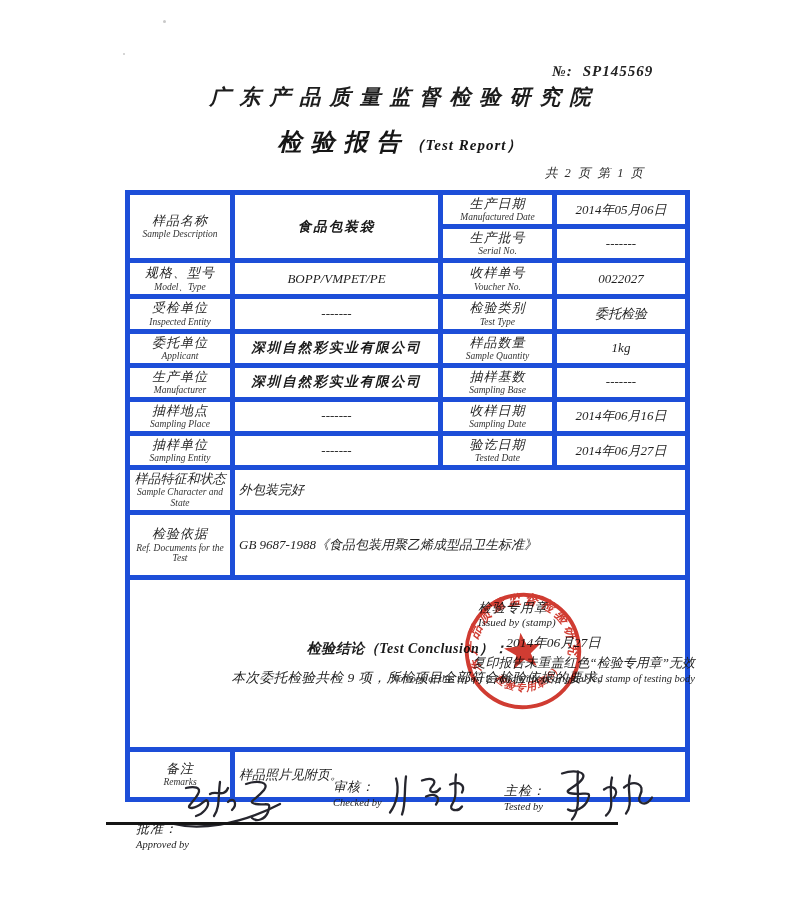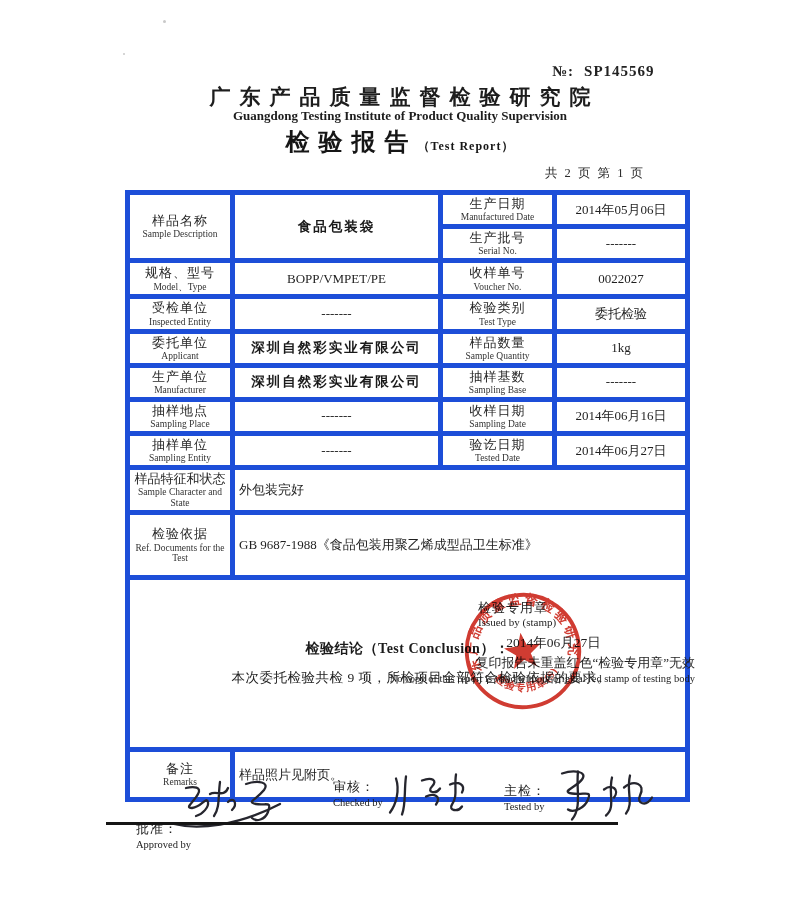--- a/index.html
+++ b/index.html
@@ -2,32 +2,32 @@
 <html style="--red: #cc2b20;"><head>
 <meta charset="utf-8">
 <style>
   html,body{margin:0;padding:0;}
   body{
     width:800px;height:923px;background:#ffffff;
     font-family:"Liberation Serif","DejaVu Serif",serif;
     color:#222;
     position:relative;overflow:hidden;
   }
-  .page{position:absolute;left:0;top:0;width:688px;height:923px;}
+  .page{position:absolute;left:0;top:0;width:688px;height:923px;font-style:italic;}
 
   
   .report-no{position:absolute;left:552px;top:63px;font-size:15px;font-weight:bold;letter-spacing:1px;white-space:nowrap;}
   .report-no .no-label{margin-right:10px;}
   .institute-zh{position:absolute;left:0;top:83px;width:800px;text-align:center;
     font-size:21px;font-weight:bold;letter-spacing:9px;text-indent:9px;color:#1d1d1d;}
   .institute-en{position:absolute;left:0;top:108px;width:800px;text-align:center;
     font-size:13px;font-weight:bold;color:#1d1d1d;}
   .report-title{position:absolute;left:0;top:126px;width:800px;text-align:center;white-space:nowrap;color:#161616;}
   .report-title .t-zh{font-size:24px;font-weight:bold;letter-spacing:9px;}
-  .report-title .t-en{font-size:12px;font-weight:bold;letter-spacing:1px;}
+  .report-title .t-en{font-size:15px;font-weight:bold;letter-spacing:1px;}
   .pagination{position:absolute;left:530px;top:165px;width:130px;text-align:center;
     font-size:12.5px;letter-spacing:2px;color:#2a2a2a;white-space:nowrap;}
 
   
   table.info{position:absolute;left:125px;top:190px;width:560px;border-collapse:collapse;
     table-layout:fixed;border:2px solid #3f3f3f;}
   table.info td{border:5px solid #1d4ed8;text-align:center;vertical-align:middle;
     padding:1px 3px;overflow:hidden;}
   .lab .zh{font-size:13px;color:#262626;letter-spacing:1px;line-height:1.25;}
   .lab .en{font-size:9.5px;color:#333;line-height:1.15;}
@@ -70,21 +70,20 @@
 </style>
 </head>
 <body>
 
 <div class="page">
 
   <div class="report-no">
     <span class="no-label">№:</span><span>SP145569</span>
   </div>
   <div class="institute-zh">广东产品质量监督检验研究院</div>
-  <div class="institute-en">Guangdong Testing Institute of Product Quality Supervision</div>
   <div class="report-title">
     <span class="t-zh">检验报告</span><span class="t-en">（Test Report）</span>
   </div>
   <div class="pagination">共 2 页 第 1 页</div>
 
   <table class="info">
     <colgroup>
         <col style="width:105px">
         <col style="width:208px">
         <col style="width:114px">

